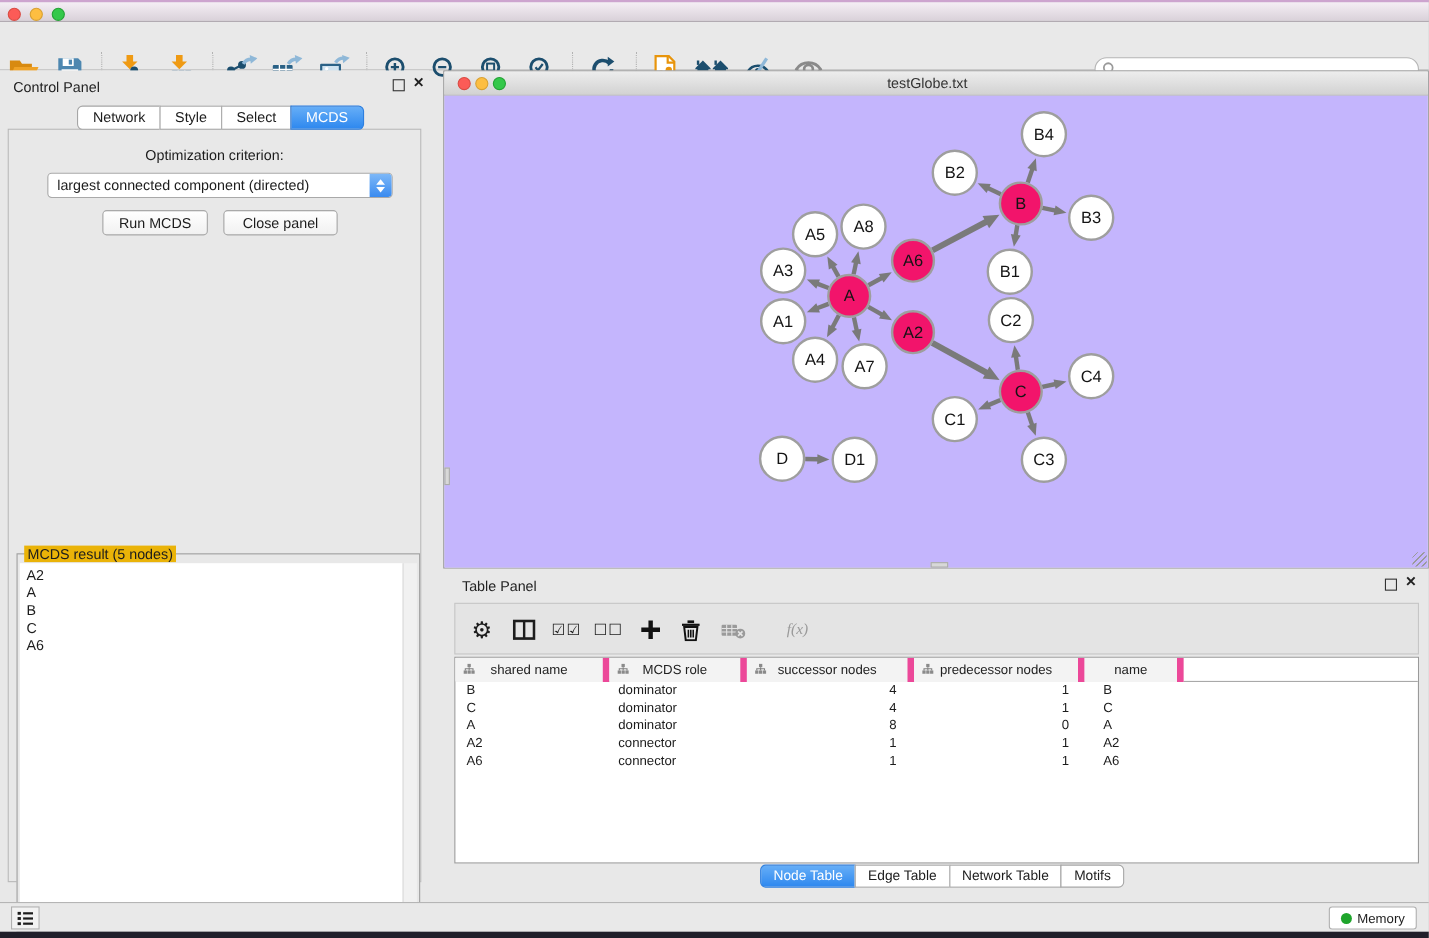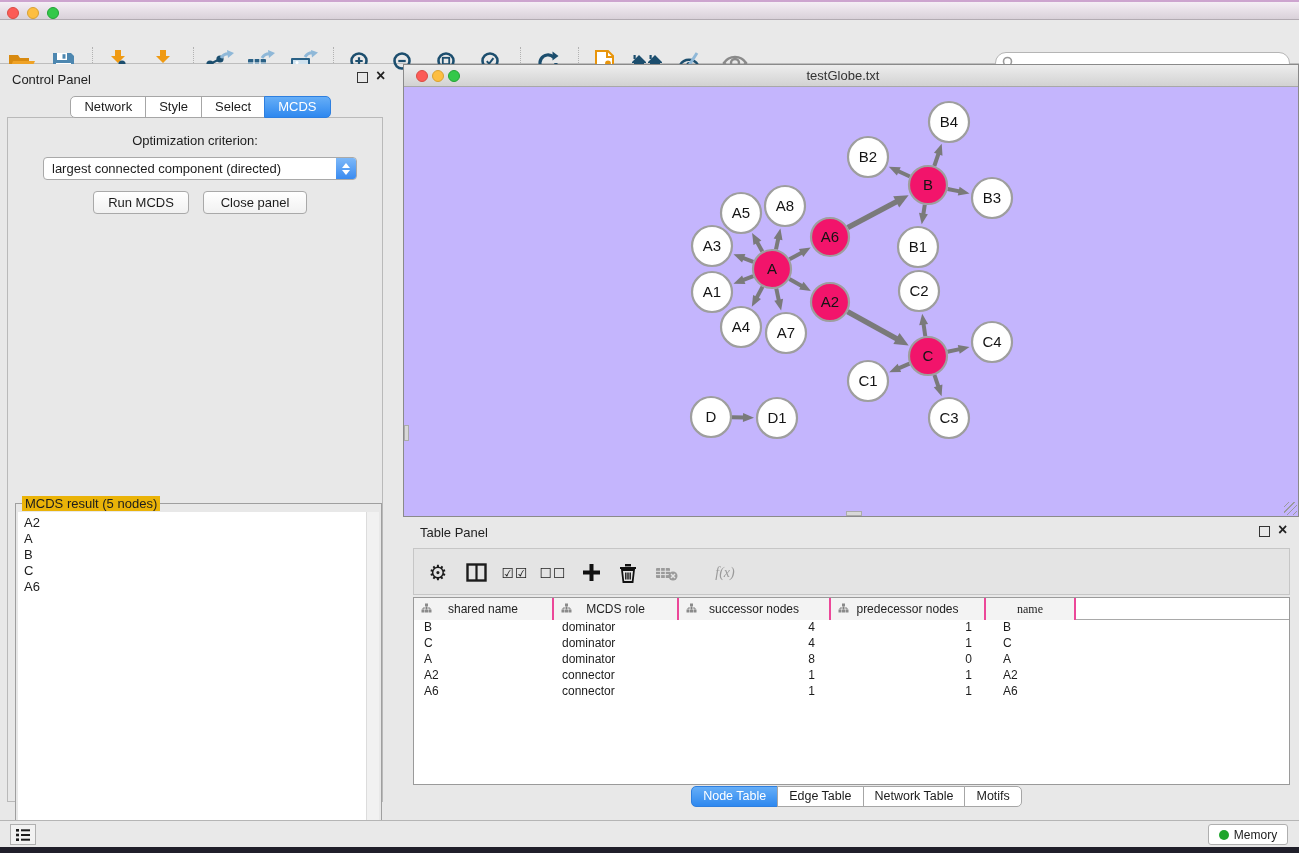--- a/index.html
+++ b/index.html
@@ -73,21 +73,21 @@
   .tpanel { position:absolute; left:403px; top:517px; width:896px; height:303px; background:#e8e8e8; }
   .tpanel .ptitle { position:absolute; left:17px; top:8px; font-size:13px; color:#222; }
   .ttoolbar { position:absolute; left:10px; top:31px; width:877px; height:47px;
     background:#e4e4e4; border:1px solid #c6c6c6; }
   .tt-ic { position:absolute; top:0; height:47px; width:34px; display:flex; align-items:center; justify-content:center; }
   .gear { font-family:"DejaVu Sans",sans-serif; font-size:21px; color:#1c1c1c; }
   .checks { font-family:"DejaVu Sans",sans-serif; font-size:14px; letter-spacing:1px; color:#1c1c1c; font-weight:bold; }
   .fx { font-family:"Liberation Serif","DejaVu Serif",serif; font-style:italic; font-size:14px; color:#9a9a9a;margin-left:36px; }
   .ntable { position:absolute; left:10px; top:80px; width:877px; height:188px; background:#fff; border:1px solid #9a9a9a; overflow:hidden; }
   .thead { display:flex; height:22px; border-bottom:1px solid #a9a9a9; background:#fff; }
-  .th { position:relative; height:22px; background:#f3f3f3; border-right:2px solid #ec4899;
+  .th { position:relative; height:22px; background:#f3f3f3; border-right:6px solid #ec4899;
         font-size:12px; color:#222; }
   .th .lbl { position:absolute; left:0; right:0; top:4px; text-align:center; }
   .th .hic { position:absolute; left:7px; top:5px; }
   .trow { display:flex; height:16px; font-size:12px; }
   .td { height:16px; line-height:15px; white-space:nowrap; overflow:hidden; }
   .bt-tabs { position:absolute; left:0; right:0; top:269px; text-align:center; }
   .bt-tab { font-size:12.5px; padding:2px 11px 3px; }
 
   
   .statusbar { position:absolute; left:0; top:820px; width:1299px; height:27px;
@@ -473,21 +473,21 @@
           <div class="th" style="width: 155px;">
             <span class="hic"><svg width="11" height="11" viewBox="0 0 11 11">
                 <path d="M5.5 3.5v1.5M2 6.5V5h7v1.5M5.5 5v1.5" stroke="#808080" fill="none"></path>
                 <rect x="4" y="0.5" width="3" height="3" fill="#8a8a8a"></rect>
                 <rect x="0.5" y="6.5" width="3" height="3" fill="#8a8a8a"></rect>
                 <rect x="4" y="6.5" width="3" height="3" fill="#8a8a8a"></rect>
                 <rect x="7.5" y="6.5" width="3" height="3" fill="#8a8a8a"></rect>
               </svg></span>
             <span class="lbl">predecessor nodes</span>
           </div>
-          <div class="th" style="width: 90px; font-family: Liberation Serif, serif;">
+          <div class="th" style="width: 90px;">
             <span class="lbl">name</span>
           </div>
         </div>
       <div>
           <div class="trow">
             <div class="td" style="width: 140px; padding-left: 10px;">B</div>
             <div class="td" style="width: 125px; padding-left: 8px;">dominator</div>
             <div class="td" style="width: 152px; text-align: right; padding-right: 16px;">4</div>
             <div class="td" style="width: 155px; text-align: right; padding-right: 14px;">1</div>
             <div class="td" style="width: 90px; padding-left: 17px;">B</div>

